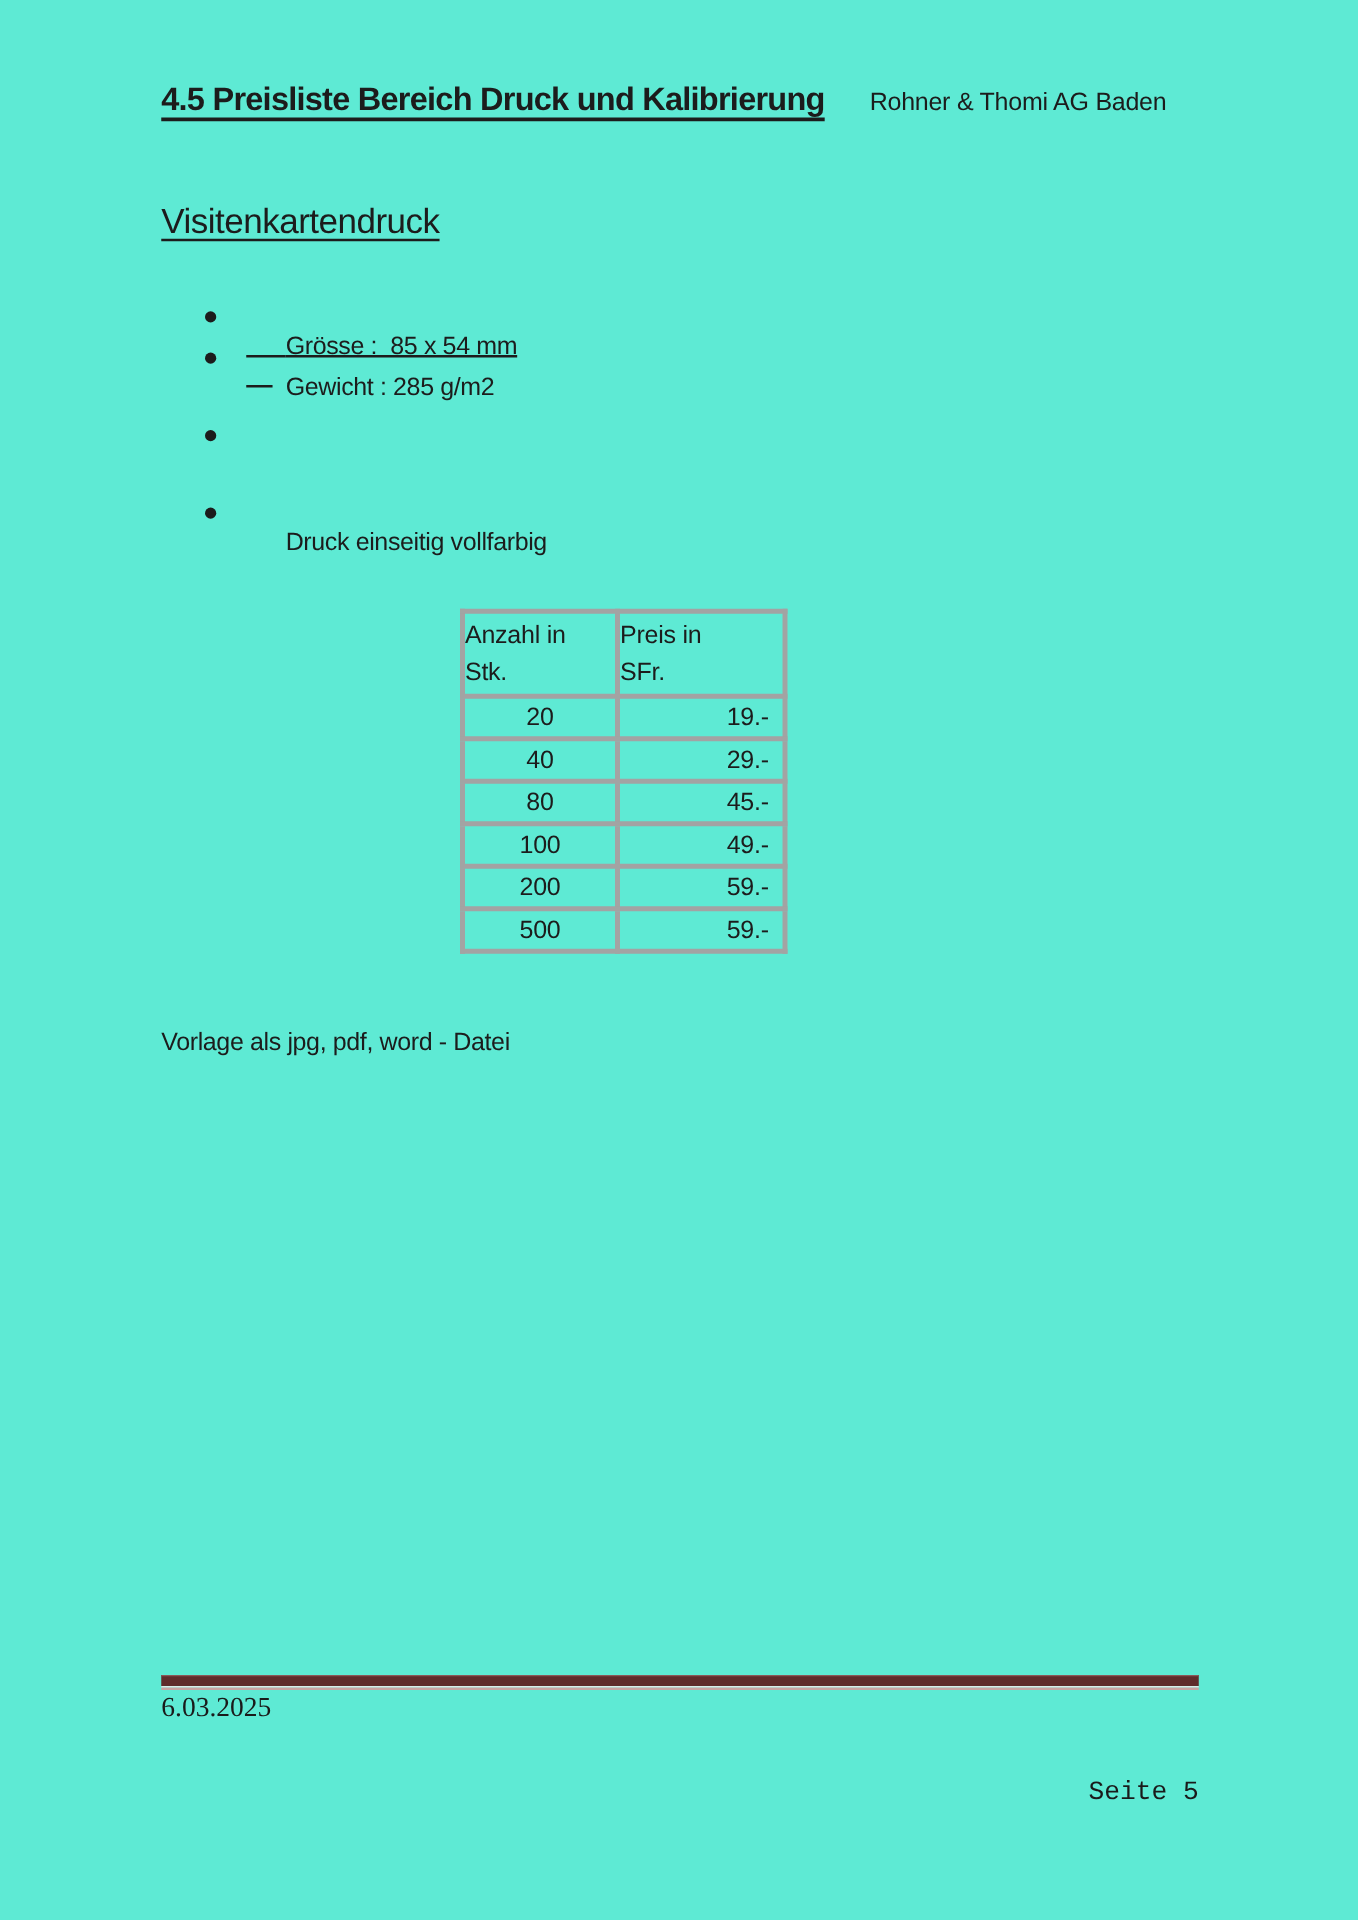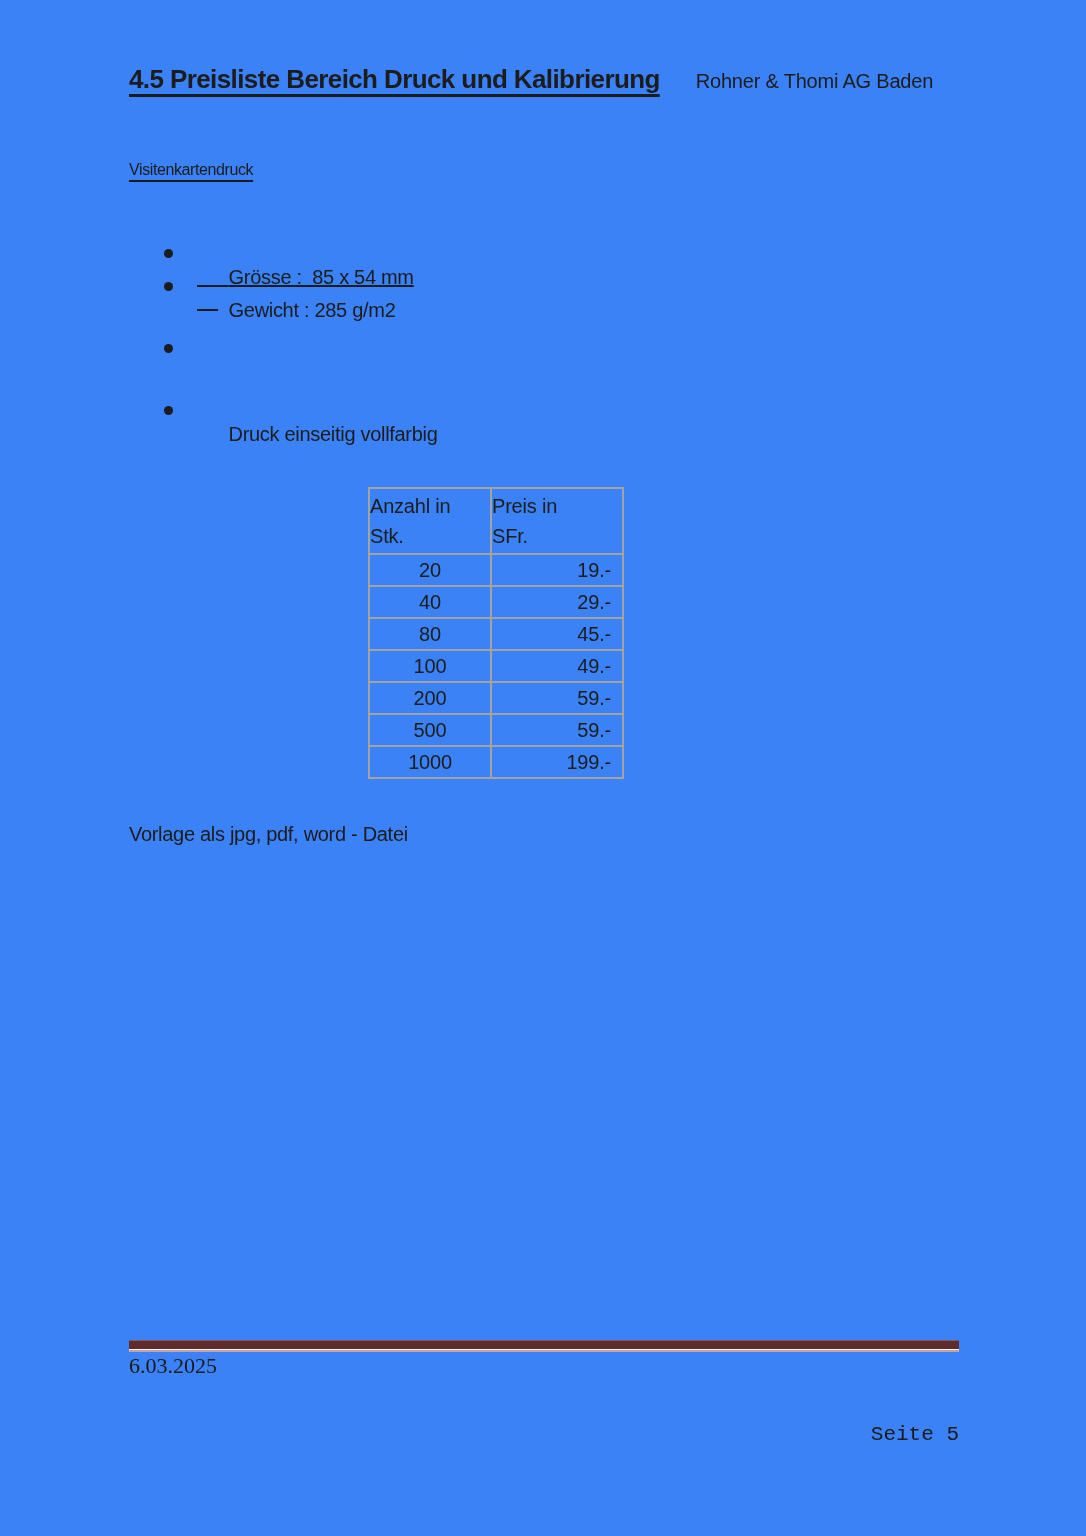--- a/index.html
+++ b/index.html
@@ -1,19 +1,19 @@
 <!DOCTYPE html>
 <html><head>
 <meta charset="utf-8">
 <style>
   html,body { margin:0; padding:0; background:#e8e8e8; }
   .page {
     position:relative;
     width:1086px; height:1536px;
-    background:#3b82f6;
+    background:#5eead4;
     font-family:"Liberation Sans", sans-serif;
     color:#1c1c1c;
     overflow:hidden;
     margin:0 auto;
   }
 
   
   .doc-header {
     position:absolute; left:129px; top:64px;
     display:flex; align-items:baseline; gap:36px;
@@ -23,21 +23,21 @@
     font-size:26px; font-weight:bold; letter-spacing:-0.6px;
     text-decoration:underline;
     text-decoration-thickness:2.5px;
     text-underline-offset:6px;
   }
   .company { font-size:20px; letter-spacing:-0.2px; }
 
   
   .section-heading {
     position:absolute; left:129px; top:161px;
-    font-size:16px; letter-spacing:-0.4px;
+    font-size:28px; letter-spacing:-0.4px;
     text-decoration:underline;
     text-decoration-thickness:2px;
     text-underline-offset:5px;
     text-align:center;
   }
 
   
   .bullets { position:absolute; left:163px; top:0; margin:0; padding:0; list-style:none; }
   .bullets li {
     position:absolute; left:0; width:860px;
@@ -53,21 +53,21 @@
   .b1 { top:241px;text-decoration:underline; } .b2 { top:274px; } .b3 { top:336px; } .b4 { top:398px; }
 
   
   .price-table {
     position:absolute; left:368px; top:487px;
     border-collapse:collapse;
     font-size:20px; letter-spacing:-0.2px;
     table-layout:fixed;
   }
   .price-table td {
-    border:2px solid #a3a3a3;
+    border:4px solid #a3a3a3;
     padding:0;
     vertical-align:middle;
   }
   .col-qty   { width:120px; }
   .col-price { width:130px; }
   .hdr-row td {
     height:60px;
     white-space:pre-line;
     line-height:30px;
     text-align:left;
@@ -158,24 +158,20 @@
         <td class="cell-price">49.-</td>
       </tr>
       <tr class="data-row">
         <td class="cell-qty">200</td>
         <td class="cell-price">59.-</td>
       </tr>
       <tr class="data-row">
         <td class="cell-qty">500</td>
         <td class="cell-price">59.-</td>
       </tr>
-      <tr class="data-row">
-        <td class="cell-qty">1000</td>
-        <td class="cell-price">199.-</td>
-      </tr>
     </tbody>
   </table>
 
   <div class="note">Vorlage als jpg, pdf, word - Datei</div>
 
   <div class="footer-rule">
     <div class="rule-main"></div>
     <div class="rule-gap"></div>
     <div class="rule-thin"></div>
   </div>

